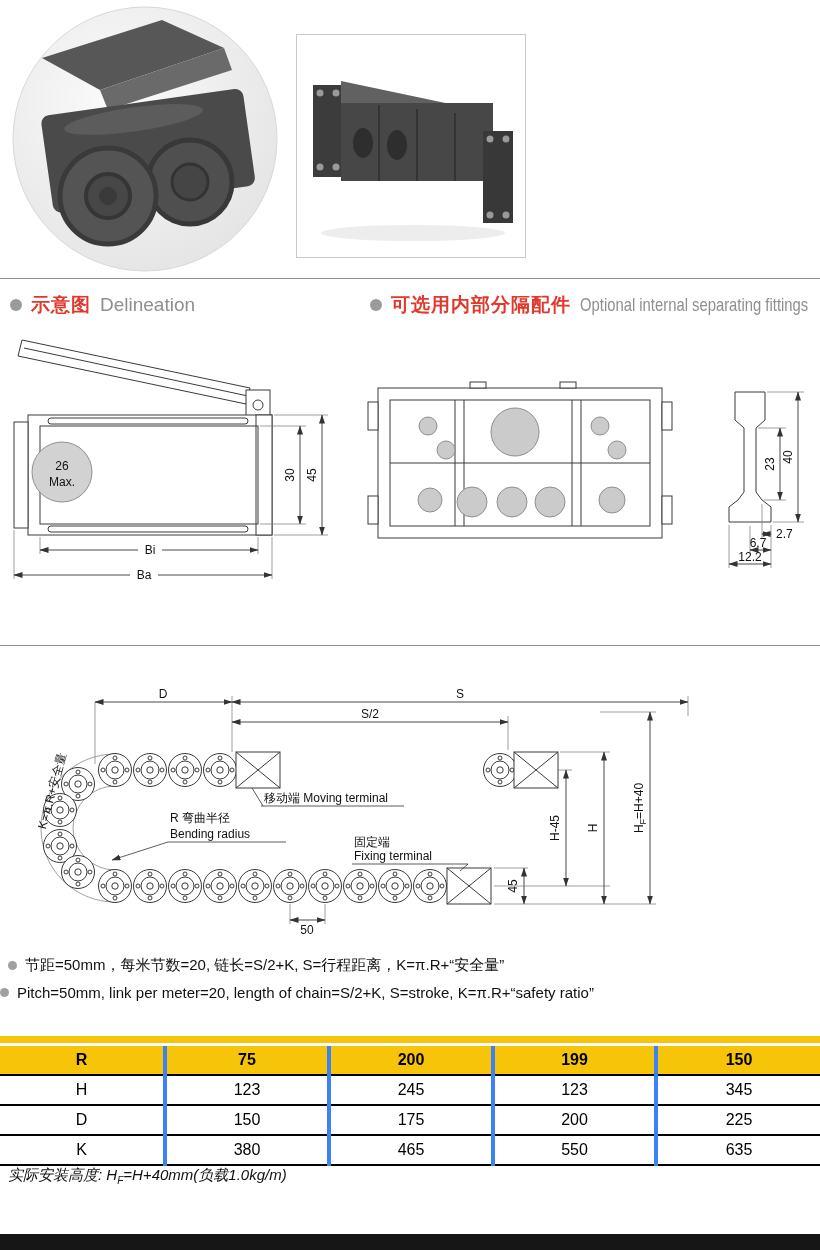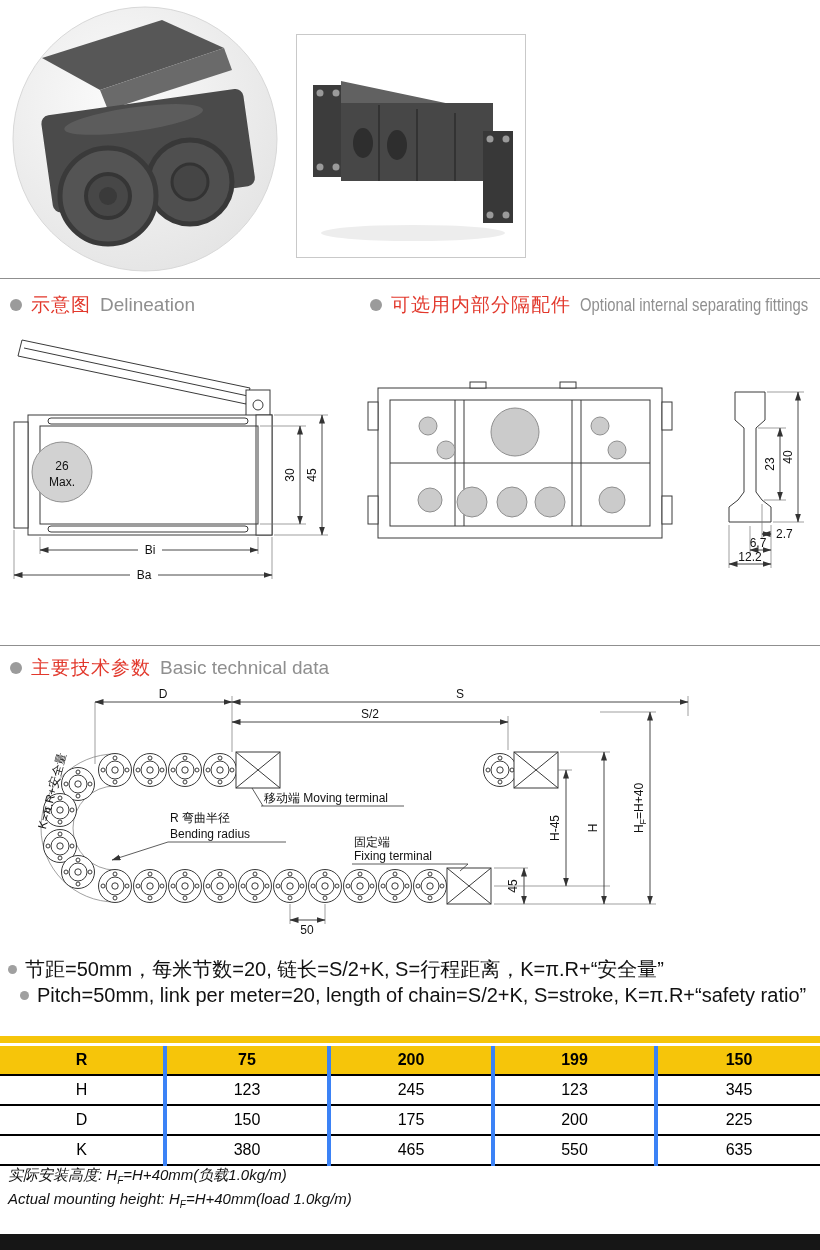--- a/index.html
+++ b/index.html
@@ -3,24 +3,24 @@
 <meta charset="utf-8">
 <style>
   html,body{margin:0;padding:0;background:#fff;}
   .page{position:relative;width:820px;height:1250px;background:#fff;font-family:"Liberation Sans",sans-serif;overflow:hidden;}
   .abs{position:absolute;}
   .rule{position:absolute;left:0;width:820px;height:0;border-top:1px solid #8f8f8f;}
   .photo-circle{position:absolute;left:12px;top:6px;width:266px;height:266px;}
   .photo-rect{position:absolute;left:296px;top:34px;width:228px;height:222px;border:1px solid #c9c9c9;background:#fff;}
   .section-h{position:absolute;display:flex;align-items:center;gap:9px;white-space:nowrap;}
   .bullet{width:12px;height:12px;border-radius:50%;background:#9b9b9b;flex:0 0 auto;}
-  .h-zh{font-size:19px;font-weight:normal;color:#e2382c;letter-spacing:1px;}
+  .h-zh{font-size:19px;font-weight:bold;color:#e2382c;letter-spacing:1px;}
   .h-en{font-size:19px;color:#8f8f8f;}
   .h-en.cond{display:inline-block;transform:scaleX(.78);transform-origin:left center;}
-  .note{position:absolute;display:flex;align-items:center;gap:8px;font-size:20px;color:#111;}
+  .note{position:absolute;display:flex;align-items:center;gap:8px;font-size:15px;color:#111;}
   .note .nb{width:9px;height:9px;border-radius:50%;background:#a0a0a0;flex:0 0 auto;}
   .strip{position:absolute;left:0;top:1036px;width:820px;height:7px;background:#f6c50a;}
   table.spec{position:absolute;left:0;top:1046px;width:820px;border-collapse:collapse;table-layout:fixed;}
   .spec th,.spec td{border-bottom:2px solid #000;border-left:4px solid #3b82f6;text-align:center;font-size:16px;color:#000;padding:0;height:28px;}
   .spec th:first-child,.spec td:first-child{border-left:none;}
   .spec th{background:#f6c50a;font-weight:bold;}
   .fnote{position:absolute;left:8px;font-size:15px;color:#111;font-style:italic;}
   .fnote sub{font-size:10px;}
   .blackbar{position:absolute;left:0;top:1234px;width:820px;height:16px;background:#161616;}
   svg{display:block;}
@@ -193,25 +193,20 @@
       <text x="776" y="208" text-anchor="start">2.7</text>
       <line class="dim" x1="750" y1="220" x2="771" y2="220" marker-start="url(#arr)" marker-end="url(#arr)"></line>
       <text x="758" y="217" text-anchor="middle">6.7</text>
       <line class="dim" x1="729" y1="234" x2="771" y2="234" marker-start="url(#arr)" marker-end="url(#arr)"></line>
       <text x="750" y="231" text-anchor="middle">12.2</text>
     </g>
   </svg>
 
   <div class="rule" style="top:645px"></div>
 
-  <div class="section-h" style="left:10px;top:655px">
-    <span class="bullet"></span>
-    <span class="h-zh">主要技术参数</span>
-    <span class="h-en">Basic technical data</span>
-  </div>
 
   <svg class="abs" style="left:0;top:688px" width="820" height="262" viewBox="0 0 820 262">
     <defs>
       <marker id="arr2" markerWidth="9" markerHeight="8" refX="8.5" refY="3" orient="auto-start-reverse" markerUnits="userSpaceOnUse">
         <path d="M0,0 L9,3 L0,6 Z" fill="#333"></path>
       </marker>
       <g id="clink">
         <circle class="lnf" r="16.5"></circle>
         <circle class="lnf" r="9"></circle>
         <circle class="lnf" r="3.2"></circle>
@@ -302,21 +297,21 @@
       <line class="ldr" x1="352" y1="176" x2="468" y2="176"></line>
       <line class="ldr" x1="468" y1="176" x2="460" y2="183"></line>
       <text transform="rotate(-75 56 104)" x="56" y="104" text-anchor="middle">K=π.R+安全量</text>
     </g>
   </svg>
 
   <div class="note" style="left:8px;top:956px">
     <span class="nb"></span>
     <span>节距=50mm，每米节数=20, 链长=S/2+K, S=行程距离，K=π.R+“安全量”</span>
   </div>
-  <div class="note" style="left:20px;top:984px">
+  <div class="note" style="left:0;top:984px">
     <span class="nb"></span>
     <span>Pitch=50mm, link per meter=20, length of chain=S/2+K, S=stroke, K=π.R+“safety ratio”</span>
   </div>
 
   <div class="strip"></div>
   <table class="spec">
     <colgroup>
         <col style="width:165px">
         <col style="width:164px">
         <col style="width:164px">
@@ -353,18 +348,15 @@
         <td>465</td>
         <td>550</td>
         <td>635</td>
       </tr>
     </tbody>
   </table>
 
   <div class="fnote" style="top:1166px">
     <span>实际安装高度: H</span><sub>F</sub><span>=H+40mm(负载1.0kg/m)</span>
   </div>
-  <div class="fnote" style="top:1190px">
-    <span>Actual mounting height: H</span><sub>F</sub><span>=H+40mm(load 1.0kg/m)</span>
-  </div>
 
   <div class="blackbar"></div>
 </div>
 
 </body></html>

